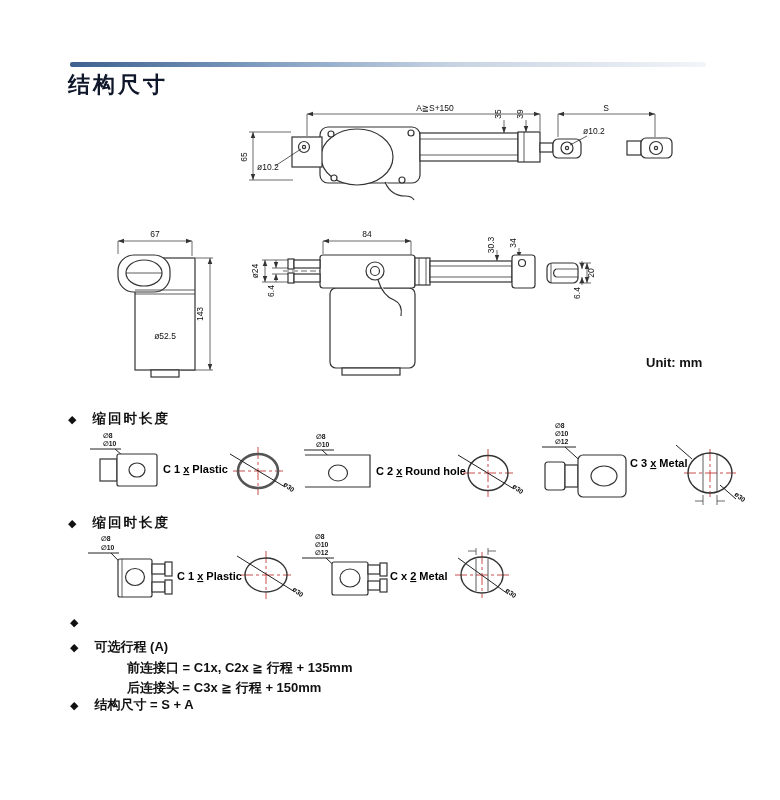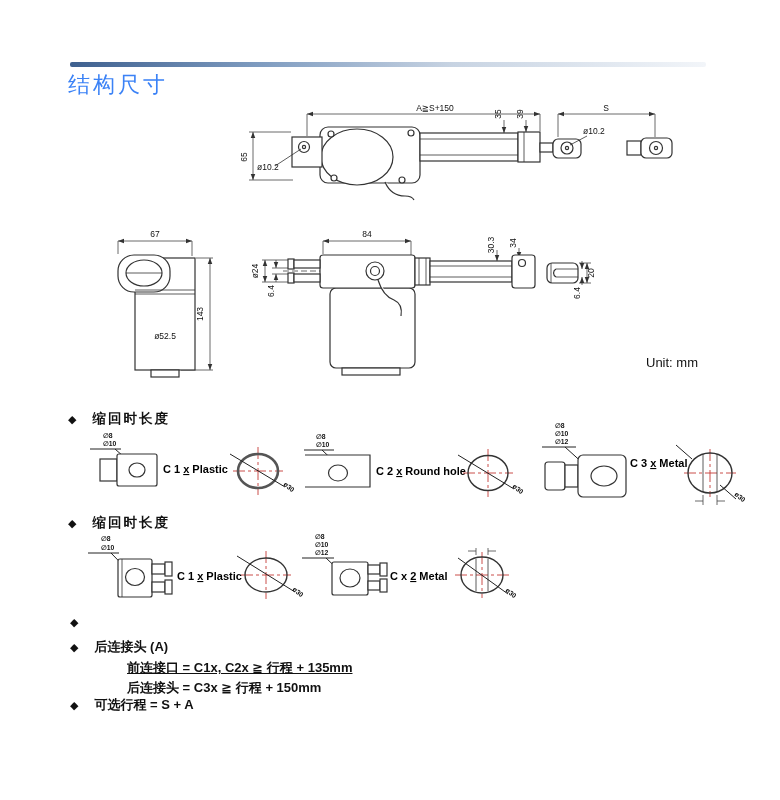--- a/index.html
+++ b/index.html
@@ -1,20 +1,20 @@
 <!DOCTYPE html>
 <html><head>
 <meta charset="utf-8">
 <style>
   html,body{margin:0;padding:0;background:#fff;}
   body{width:780px;height:800px;position:relative;font-family:"Liberation Sans","DejaVu Sans",sans-serif;color:#111;overflow:hidden;}
   .abs{position:absolute;}
   .topbar{left:70px;top:62px;width:636px;height:5px;background:linear-gradient(to right,#3e608f 0%,#7f9cc0 30%,#c7d3e2 60%,#f2f5f9 100%);border-radius:2px;}
-  .pagetitle{left:68px;top:70px;font-size:22px;font-weight:normal;letter-spacing:3px;color:#3b82f6;}
-  .unit{left:646px;top:355px;font-size:13px;font-weight:normal;}
+  .pagetitle{left:68px;top:70px;font-size:22px;font-weight:bold;letter-spacing:3px;color:#0f172a;}
+  .unit{left:646px;top:355px;font-size:13px;font-weight:bold;}
   .sechead{font-size:13.5px;font-weight:bold;letter-spacing:2px;display:flex;align-items:center;gap:14px;}
   .sechead .bul{font-size:11px;}
   .note{font-size:13px;font-weight:bold;display:flex;align-items:center;gap:16px;white-space:nowrap;}
   .note .bul{font-size:11px;}
   svg{display:block;overflow:visible;}
   .dim line, .dim path{stroke:#444;stroke-width:0.8;fill:none;}
   .ln rect,.ln ellipse,.ln circle,.ln path{stroke:#333;stroke-width:1.2;fill:#fff;}
   .thin line{stroke:#333;stroke-width:0.8;}
   .dt{font-size:8.5px;fill:#111;font-family:"Liberation Sans","DejaVu Sans",sans-serif;}
   .cdim{font-size:6.8px;font-weight:bold;fill:#111;}
@@ -327,24 +327,24 @@
       <line x1="158" y1="30" x2="208" y2="66"></line>
     </g>
   <text class="cdim" x="205" y="63" transform="rotate(40 205 63)">ø30</text>
 </svg>
 
 <div class="abs note" style="left:70px;top:616px;">
   <span class="bul">◆</span>
 </div>
 <div class="abs note" style="left:70px;top:638px;">
   <span class="bul">◆</span>
-  <span>后连接头 (A)</span>
-</div>
-<div class="abs note" style="left:127px;top:659px;text-decoration:underline;">
+  <span>可选行程 (A)</span>
+</div>
+<div class="abs note" style="left:127px;top:659px;">
   <span>前连接口 = C1x, C2x ≧ 行程 + 135mm</span>
 </div>
 <div class="abs note" style="left:127px;top:679px;">
   <span>后连接头 = C3x ≧ 行程 + 150mm</span>
 </div>
 <div class="abs note" style="left:70px;top:696px;">
   <span class="bul">◆</span>
-  <span>可选行程 = S + A</span>
+  <span>结构尺寸 = S + A</span>
 </div>
 
 </body></html>

